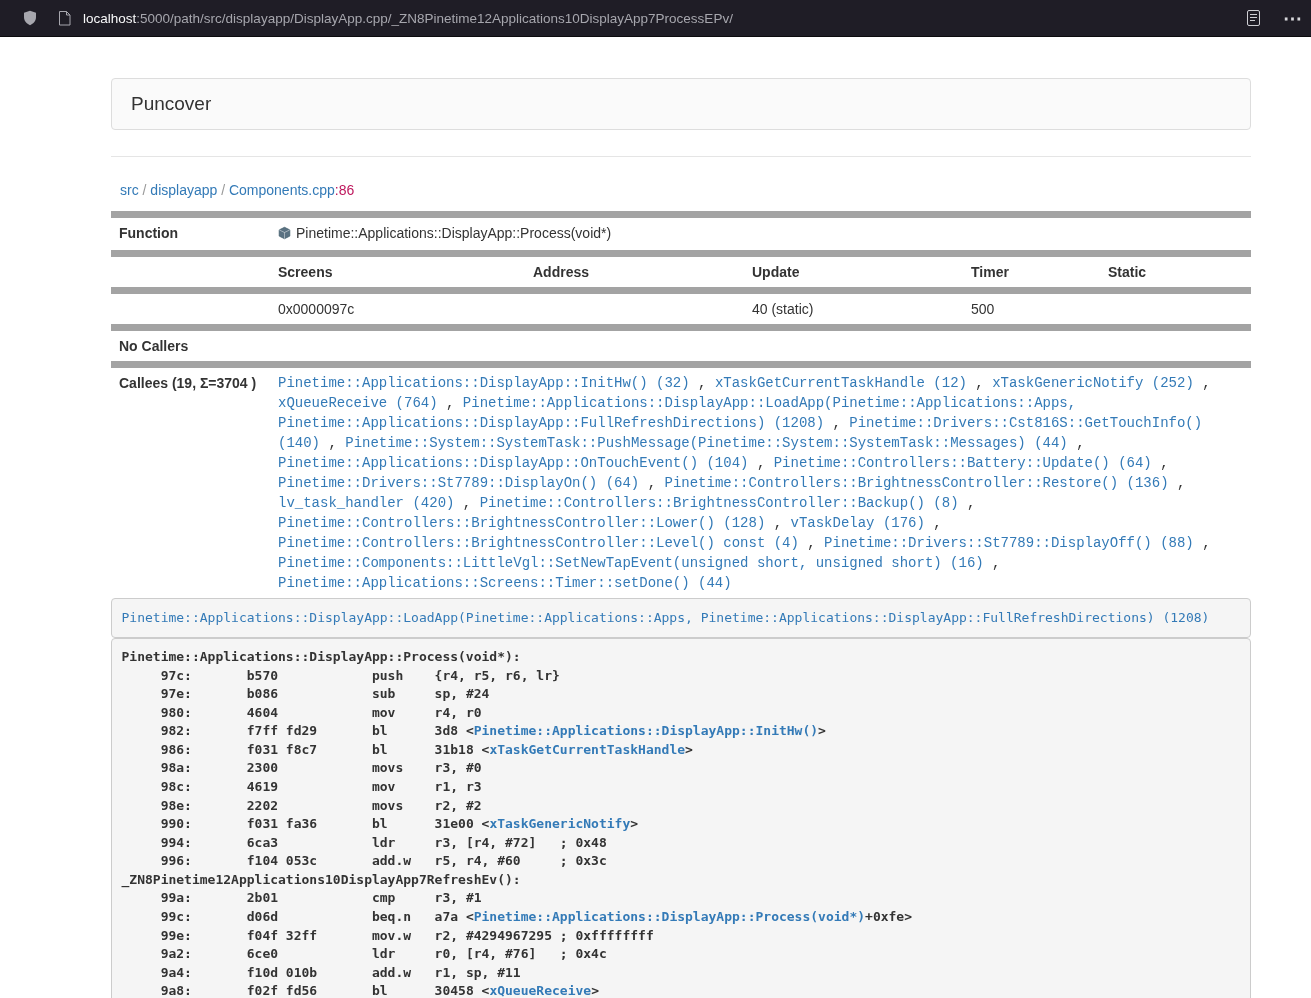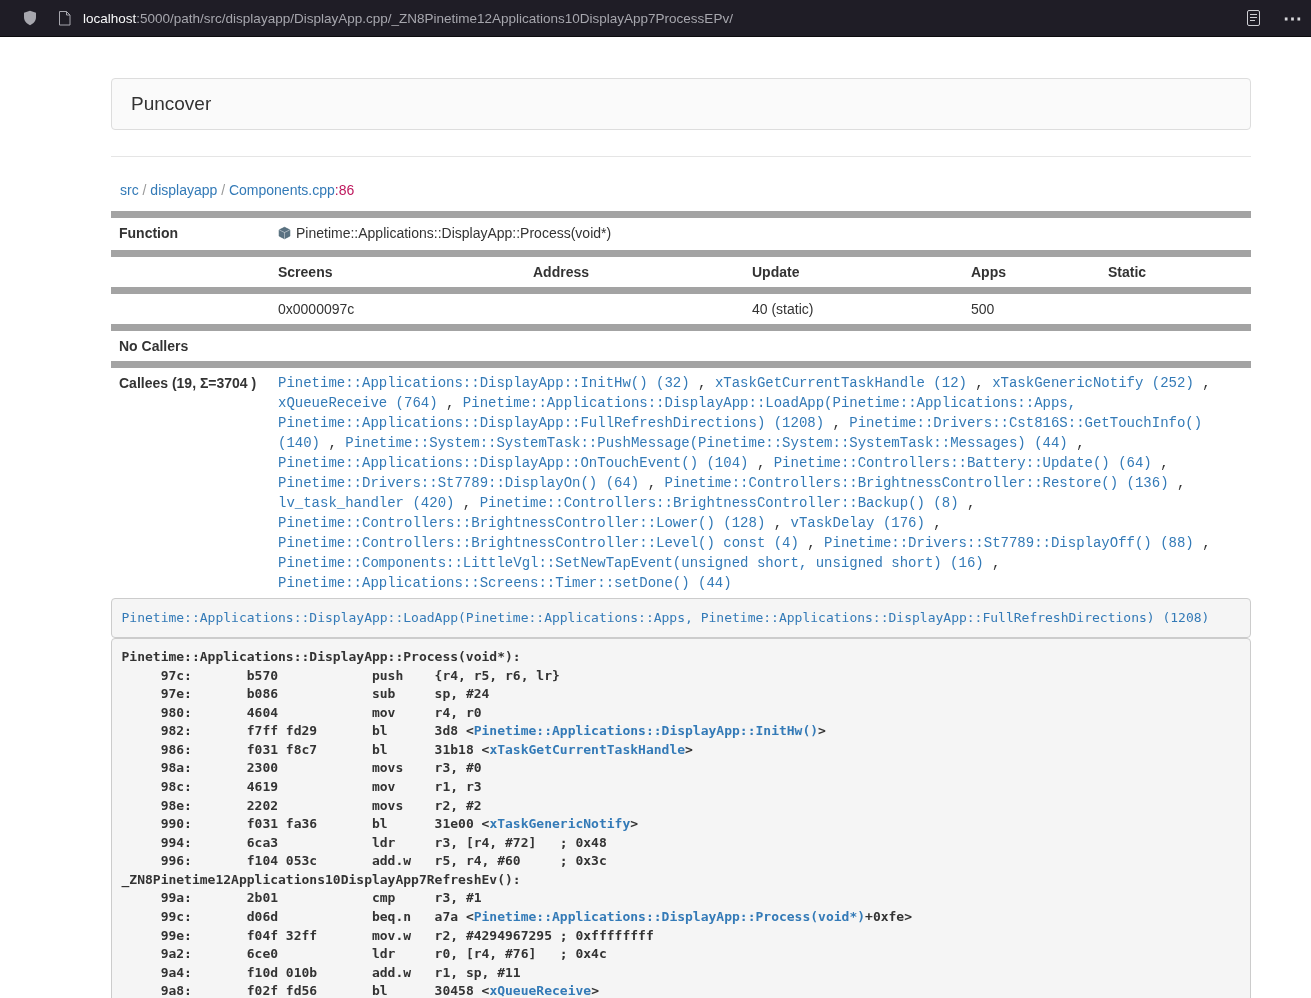--- a/index.html
+++ b/index.html
@@ -116,21 +116,21 @@
             <path d="M1.5 4.2 L8 7.4 L14.5 4.2 M8 7.4 V15" fill="none" stroke="#ffffff" stroke-opacity="0.55"></path>
           </svg>
         </span><span class="fn-name">Pinetime::Applications::DisplayApp::Process(void*)</span>
       </td>
     </tr>
     <tr>
       <td></td>
       <th>Screens</th>
       <th>Address</th>
       <th>Update</th>
-      <th>Apps</th>
+      <th>Timer</th>
       <th>Static</th>
     </tr>
     <tr>
       <td></td>
       <td>0x0000097c</td>
       <td></td>
       <td>40 (static)</td>
       <td>500</td>
       <td></td>
     </tr>

